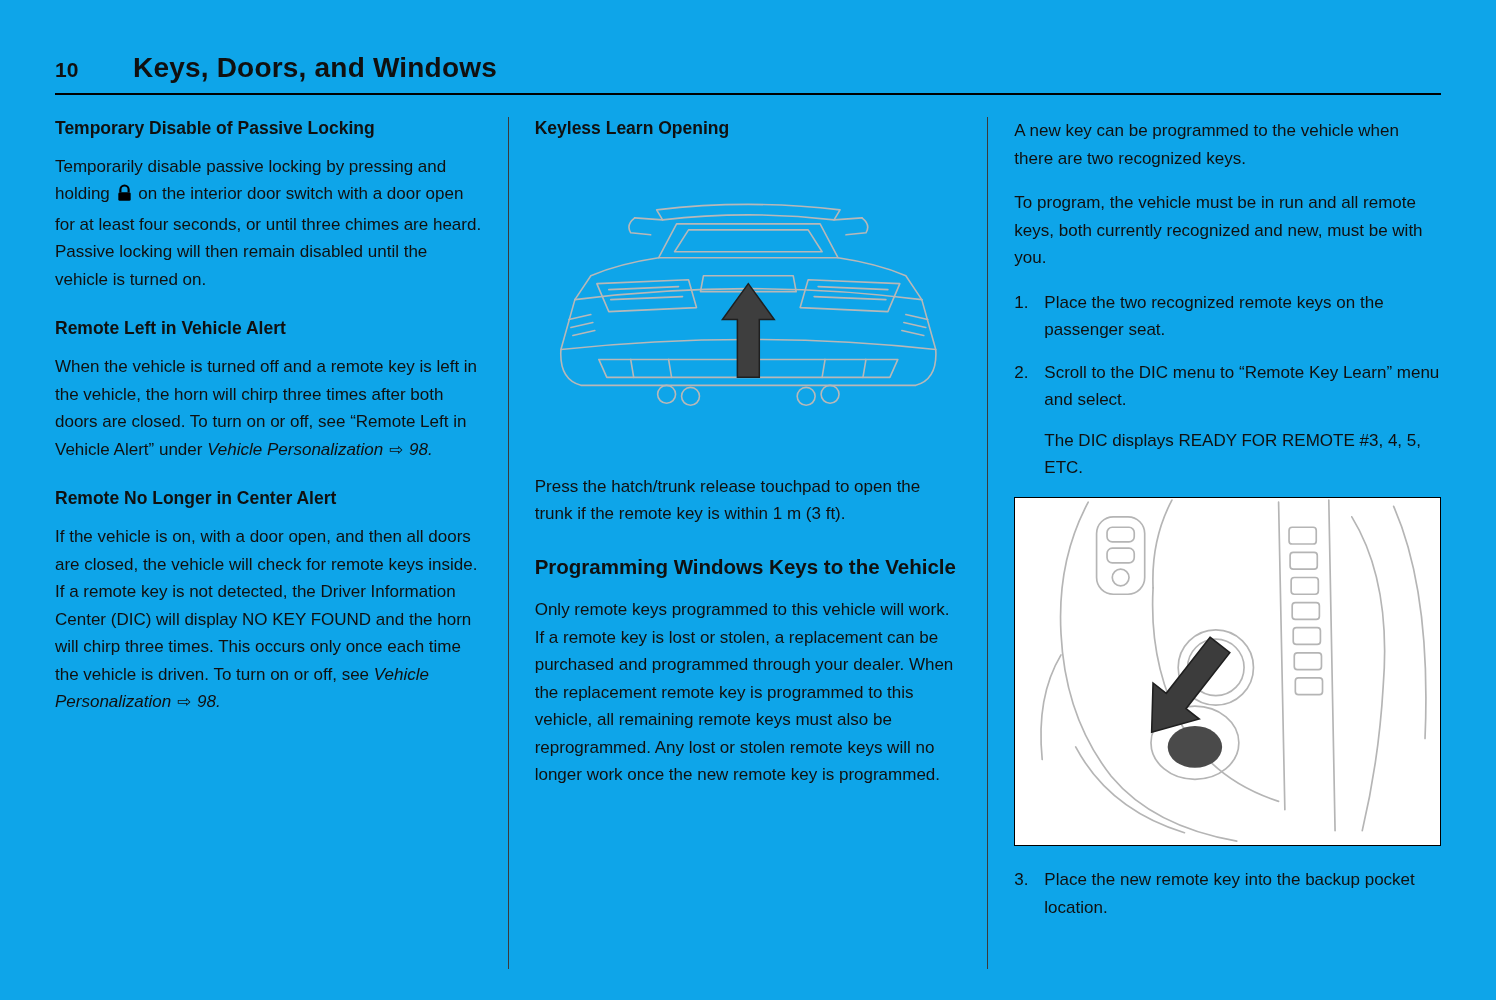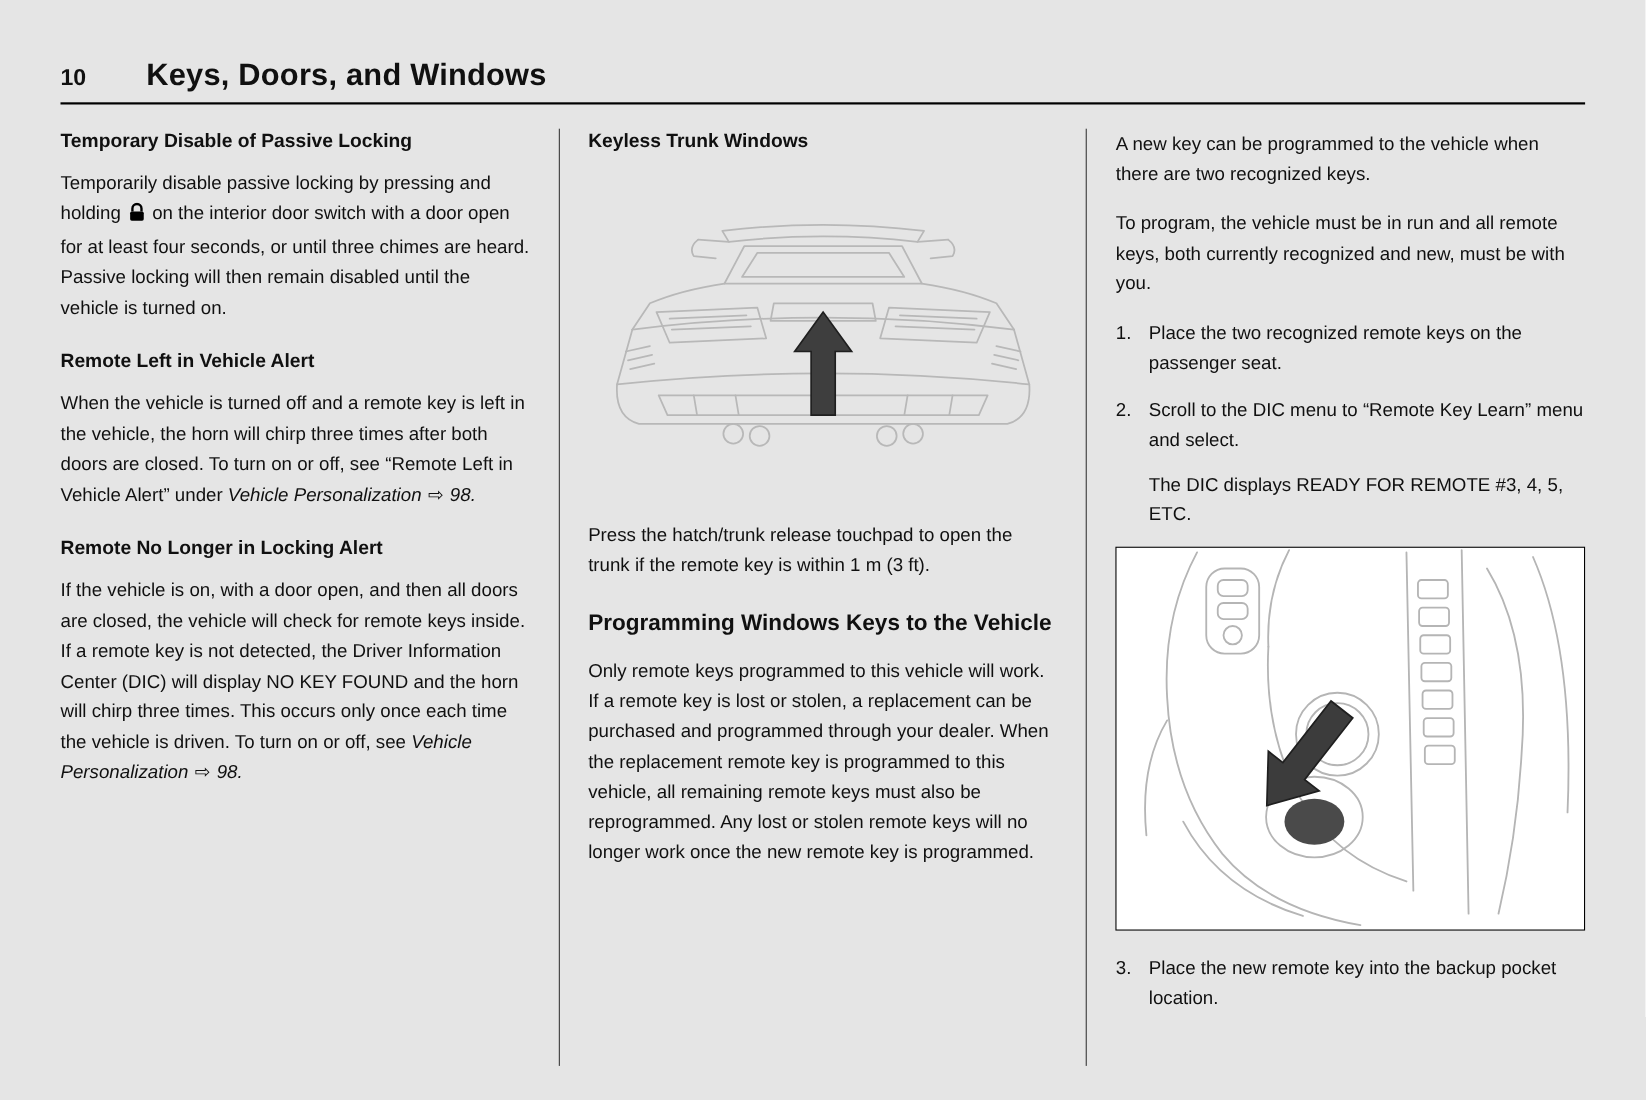--- a/index.html
+++ b/index.html
@@ -7,21 +7,21 @@
   body {
     font-family: "Liberation Sans", "DejaVu Sans", sans-serif;
     color: #101010;
     -webkit-font-smoothing: antialiased;
   }
   .page {
     width: 1496px;
     height: 1000px;
     padding: 0 55px;
     position: relative;
-    background: #e5e5e5;
+    background: #0ea5e9;
     overflow: hidden;
   }
   .header-row {
     display: flex;
     align-items: baseline;
     padding-top: 52px;
   }
   .page-num {
     font-size: 21px;
     font-weight: bold;
@@ -121,33 +121,33 @@
       </p>
 
       <h3 class="spaced">Remote Left in Vehicle Alert</h3>
       <p>
         <span>When the vehicle is turned off and a remote key is left in the vehicle, the horn will chirp three times after both doors are closed. To turn on or off, see “Remote Left in Vehicle Alert” under</span>
         <em class="ref-title">Vehicle Personalization</em>
         <span class="ref-arrow">⇨</span>
         <em class="ref-page">98.</em>
       </p>
 
-      <h3 class="spaced">Remote No Longer in Locking Alert</h3>
+      <h3 class="spaced">Remote No Longer in Center Alert</h3>
       <p>
         <span>If the vehicle is on, with a door open, and then all doors are closed, the vehicle will check for remote keys inside. If a remote key is not detected, the Driver Information Center (DIC) will display NO KEY FOUND and the horn will chirp three times. This occurs only once each time the vehicle is driven. To turn on or off, see</span>
         <em class="ref-title">Vehicle Personalization</em>
         <span class="ref-arrow">⇨</span>
         <em class="ref-page">98.</em>
       </p>
     </div>
 
     <div class="vdivider"></div>
 
     <div class="col">
-      <h3>Keyless Trunk Windows</h3>
+      <h3>Keyless Learn Opening</h3>
 
       <div class="fig">
         <svg viewBox="0 0 420 250">
           <g fill="none" stroke="#b8b8b8" stroke-width="1.6" stroke-linejoin="round" stroke-linecap="round">
 
             <path d="M118 30 Q210 19 302 30 L296 40 Q210 30 124 40 Z"></path>
             <path d="M96 38 L124 40 M296 40 L324 38"></path>
             <path d="M96 38 q-9 7 -4 15 l20 2 M324 38 q9 7 4 15 l-20 2"></path>
 
             <path d="M138 44 L282 44 L300 78 L120 78 Z"></path>

